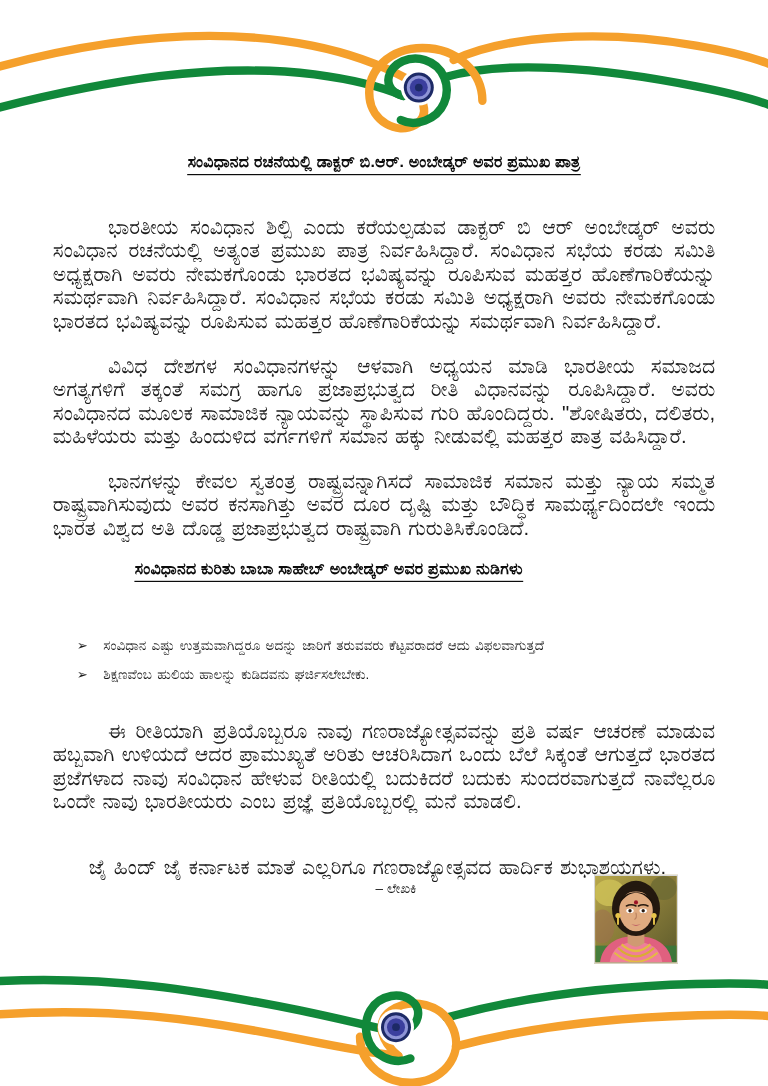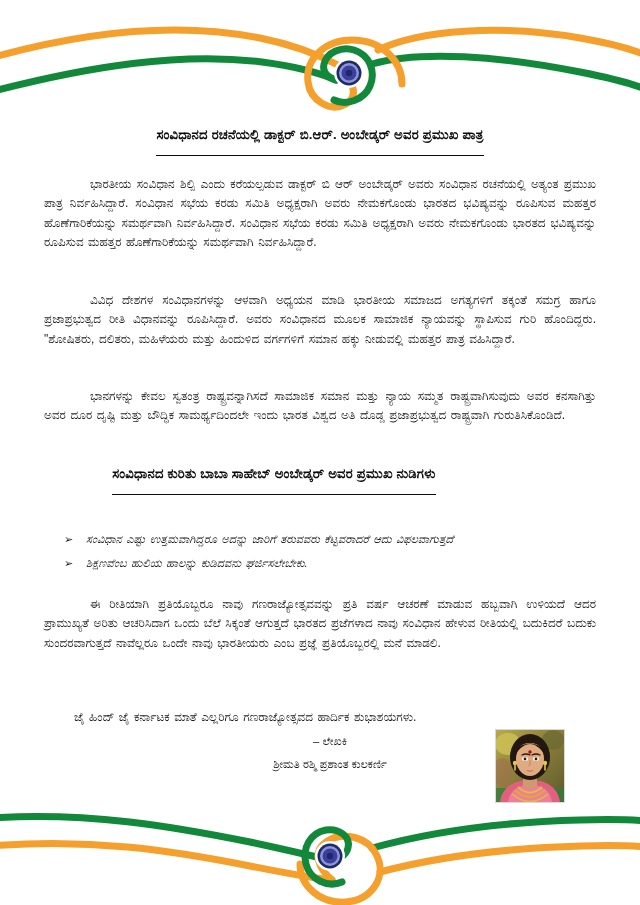--- a/index.html
+++ b/index.html
@@ -46,41 +46,41 @@
   .heading {
     text-align: center;
     font-weight: bold;
     font-size: 13.2px;
     letter-spacing: .2px;
     color: #0c0c0c;
   }
   .heading span {
     display: inline-block;
     border-bottom: 1.4px solid #0c0c0c;
-    padding-bottom: 12px;
+    padding-bottom: 2px;
   }
 
   #title-heading {
     position: absolute;
     left: 0;
     top: 127px;
     width: 640px;
   }
   #quotes-heading {
     position: absolute;
     left: 0;
     top: 466px;
     width: 548px;
   }
 
   .para {
     position: absolute;
     left: 44px;
     width: 552px;
-    font-size: 12px;
+    font-size: 17px;
     line-height: 19.4px;
     text-align: justify;
     text-justify: inter-word;
     text-indent: 46px;
     color: #1a1a1a;
     word-spacing: 1.2px;
   }
 
   #para-1 { top: 163px; }
   #para-2 { top: 279px; }
@@ -106,21 +106,21 @@
     color: #1a1a1a;
     word-spacing: 1.2px;
   }
   .bullet-marker {
     flex: 0 0 auto;
     width: 22px;
     font-size: 11px;
     color: #1a1a1a;
     line-height: 24px;
   }
-  .bullet-text { flex: 1 1 auto; font-style: italic; }
+  .bullet-text { flex: 1 1 auto; }
 
   
   #signature {
     position: absolute;
     left: 190px;
     top: 730px;
     width: 280px;
     text-align: center;
     font-size: 11.3px;
     line-height: 23px;
@@ -202,21 +202,20 @@
         <span class="bullet-marker">➢</span>
         <span class="bullet-text">ಶಿಕ್ಷಣವೆಂಬ ಹುಲಿಯ ಹಾಲನ್ನು ಕುಡಿದವನು ಘರ್ಜಿಸಲೇಬೇಕು.</span>
       </li>
     </ul>
 
     <p class="para" id="para-4">ಈ ರೀತಿಯಾಗಿ ಪ್ರತಿಯೊಬ್ಬರೂ ನಾವು ಗಣರಾಜ್ಯೋತ್ಸವವನ್ನು ಪ್ರತಿ ವರ್ಷ ಆಚರಣೆ ಮಾಡುವ ಹಬ್ಬವಾಗಿ ಉಳಿಯದೆ ಆದರ ಪ್ರಾಮುಖ್ಯತೆ ಅರಿತು ಆಚರಿಸಿದಾಗ ಒಂದು ಬೆಲೆ ಸಿಕ್ಕಂತೆ ಆಗುತ್ತದೆ ಭಾರತದ ಪ್ರಜೆಗಳಾದ ನಾವು ಸಂವಿಧಾನ ಹೇಳುವ ರೀತಿಯಲ್ಲಿ ಬದುಕಿದರೆ ಬದುಕು ಸುಂದರವಾಗುತ್ತದೆ ನಾವೆಲ್ಲರೂ ಒಂದೇ ನಾವು ಭಾರತೀಯರು ಎಂಬ ಪ್ರಜ್ಞೆ ಪ್ರತಿಯೊಬ್ಬರಲ್ಲಿ ಮನೆ ಮಾಡಲಿ.</p>
     <p class="para" id="para-5">ಜೈ ಹಿಂದ್ ಜೈ ಕರ್ನಾಟಕ ಮಾತೆ ಎಲ್ಲರಿಗೂ ಗಣರಾಜ್ಯೋತ್ಸವದ ಹಾರ್ದಿಕ ಶುಭಾಶಯಗಳು.</p>
 
     <div id="signature">
       <span class="sig-line">– ಲೇಖಕಿ</span>
-      <span class="sig-line">ಶ್ರೀಮತಿ ರಶ್ಮಿ ಪ್ರಶಾಂತ ಕುಲಕರ್ಣಿ</span>
     </div>
 
     <div id="author-photo">
       <svg viewBox="0 0 68 72" width="68" height="72" xmlns="http://www.w3.org/2000/svg" aria-hidden="true">
         <defs>
           <linearGradient id="bgGrad" x1="0" y1="0" x2="1" y2="1">
             <stop offset="0%" stop-color="#b9a94a"></stop>
             <stop offset="45%" stop-color="#8d7f3a"></stop>
             <stop offset="100%" stop-color="#5c5a2c"></stop>
           </linearGradient>

